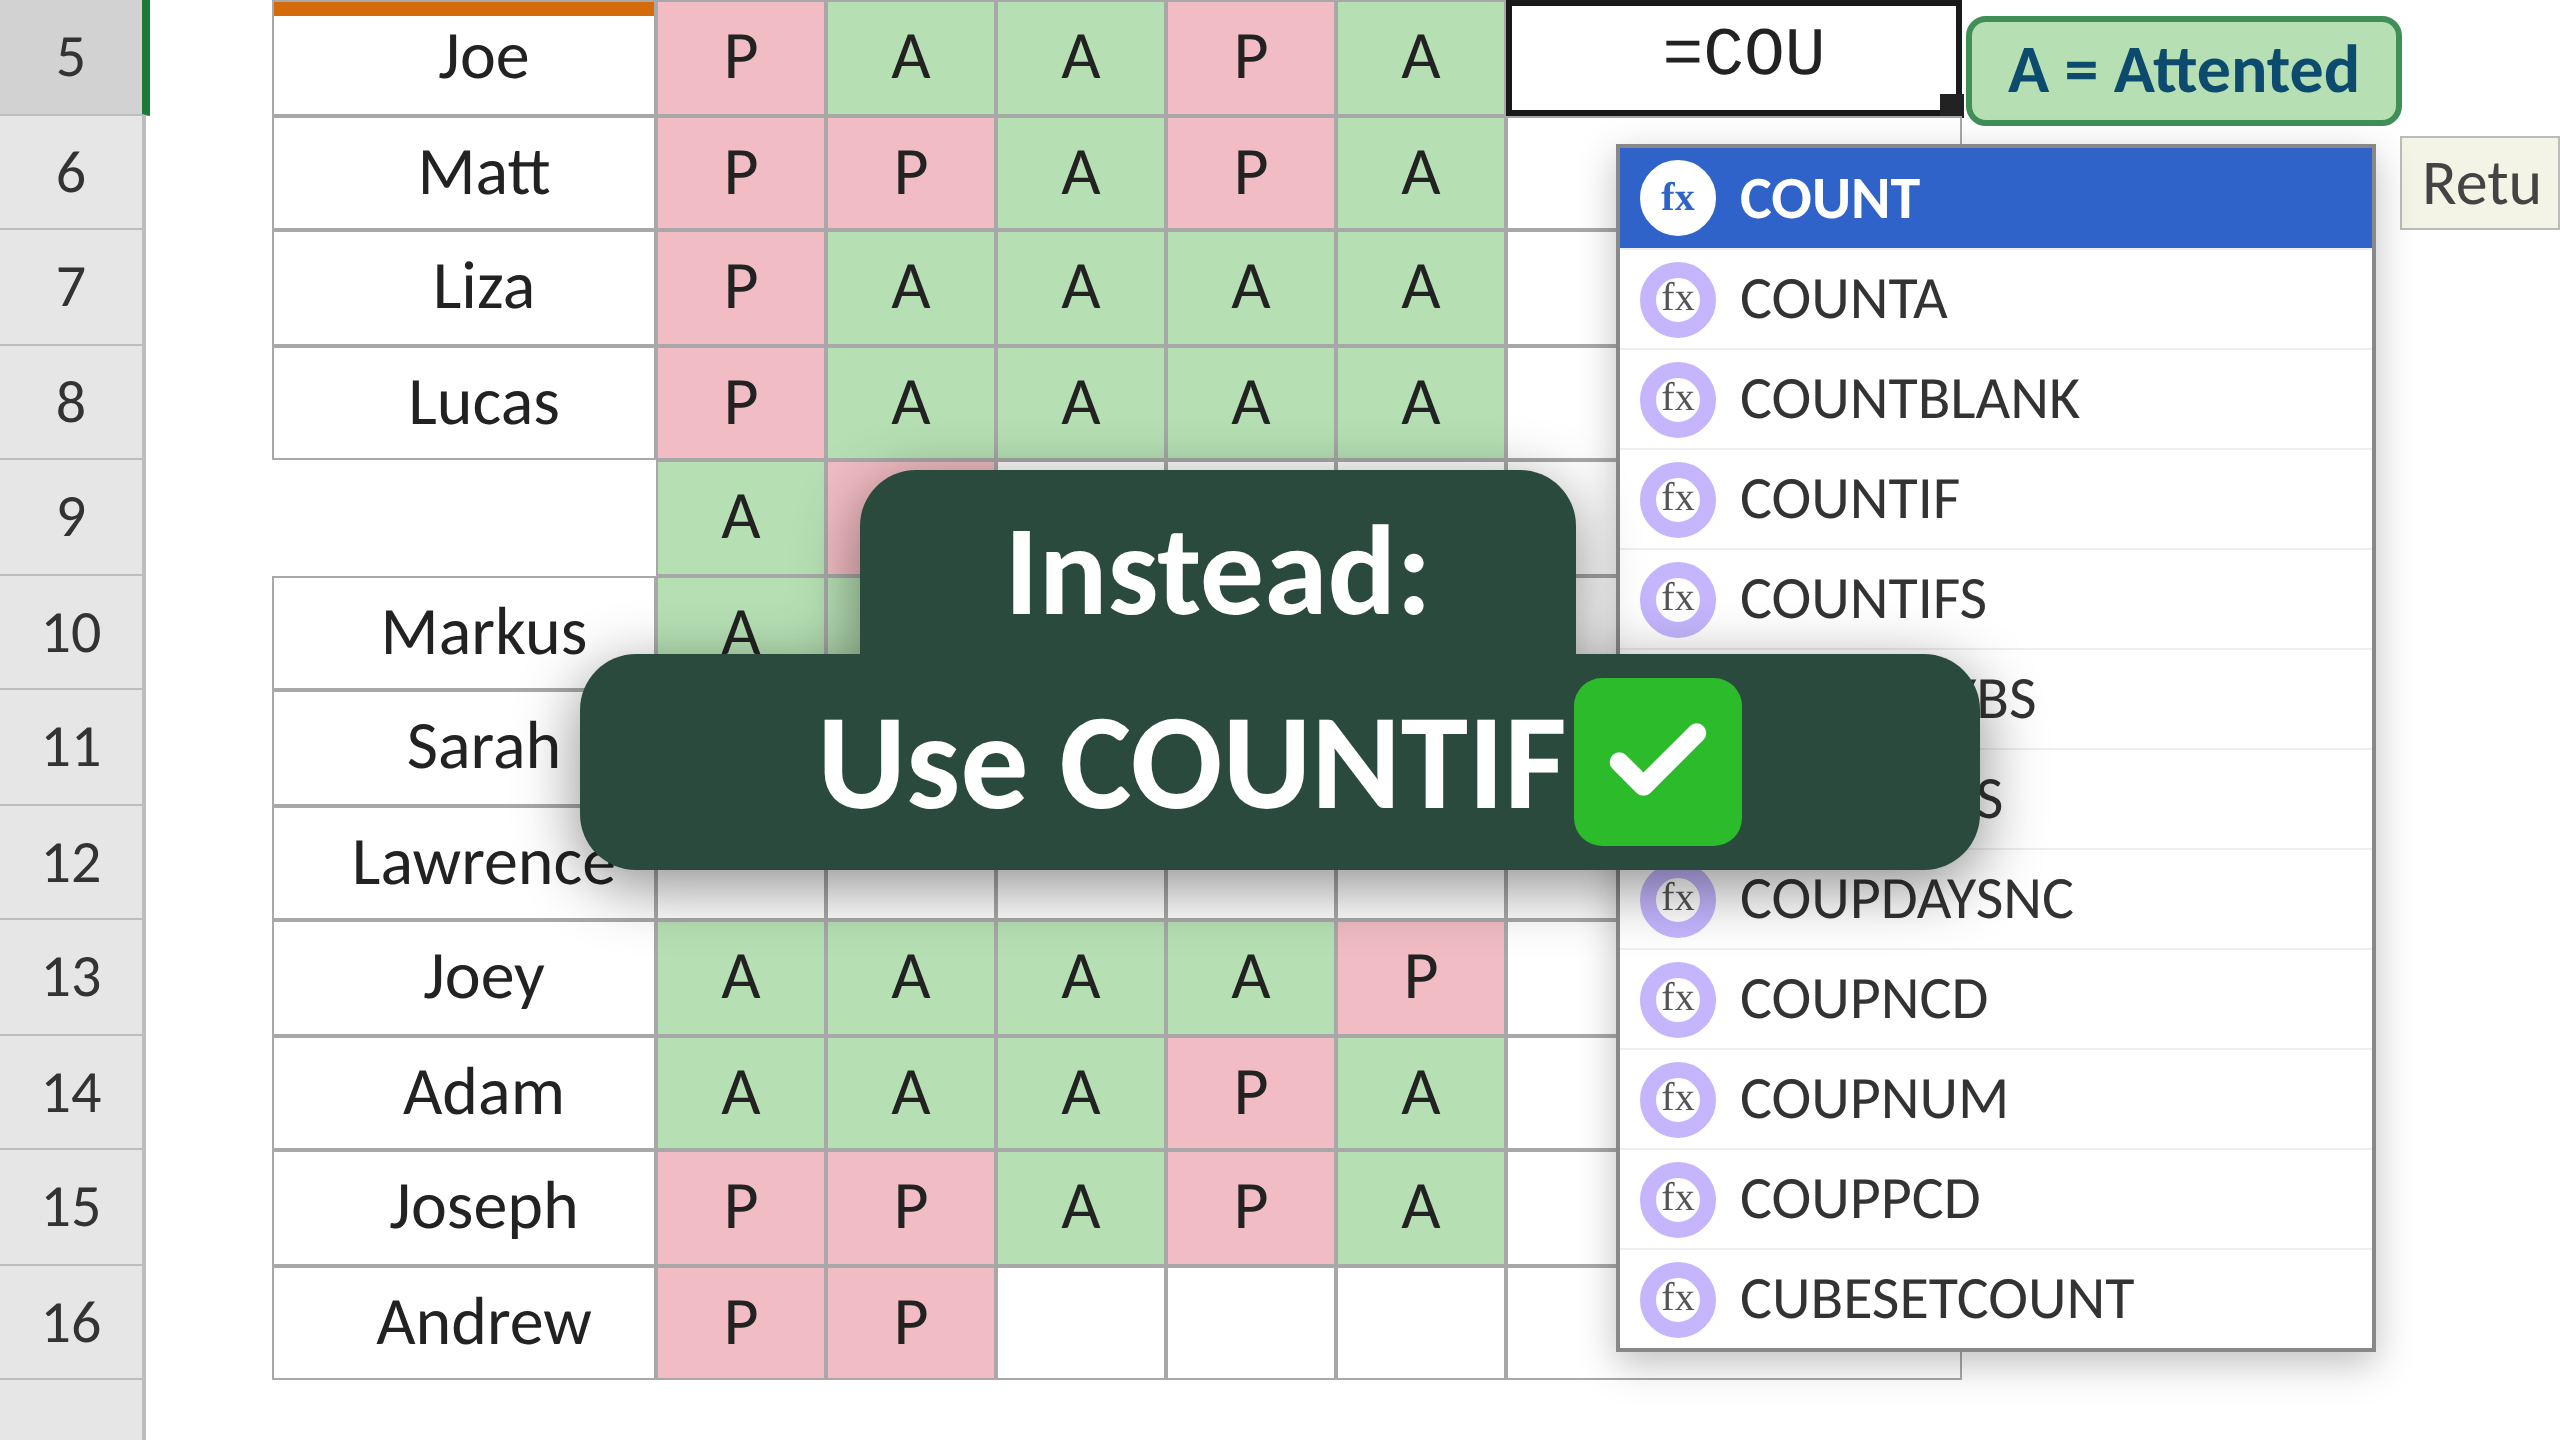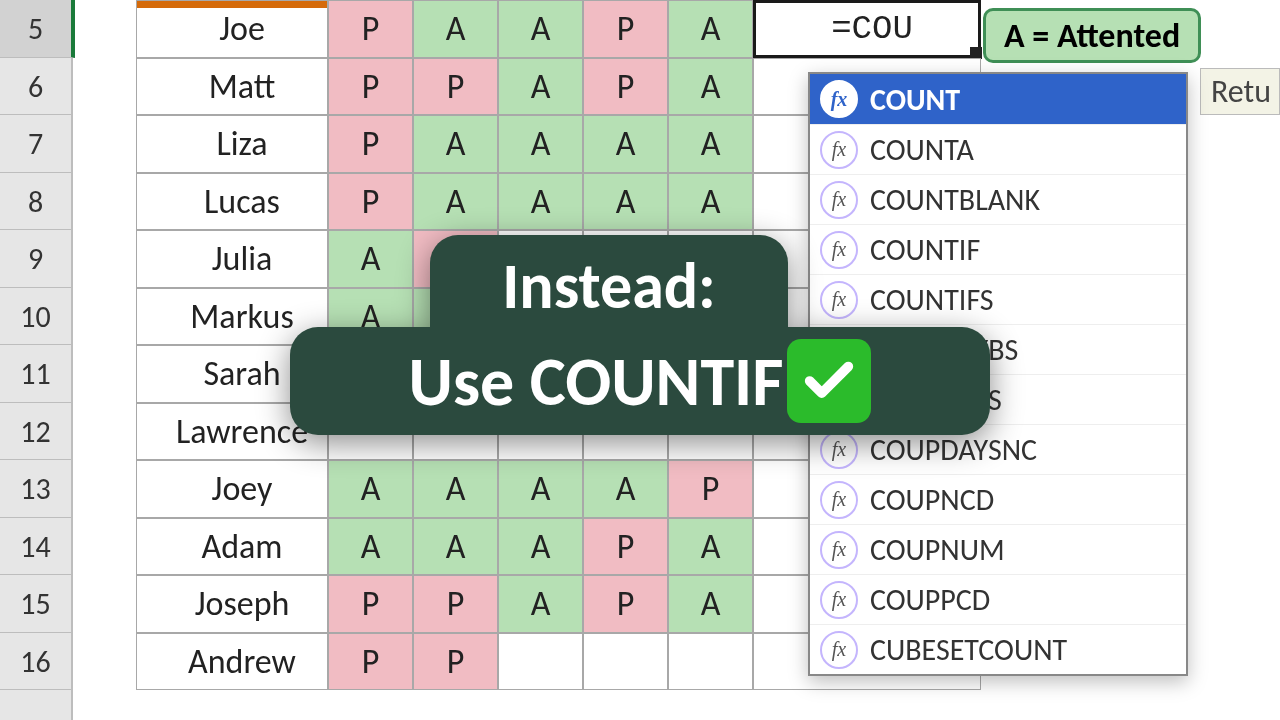--- a/index.html
+++ b/index.html
@@ -72,21 +72,21 @@
   position: absolute; right: -4px; bottom: -4px;
   width: 12px; height: 12px; background: #222;
 }
 
 
 .legend {
   position: absolute; left: 910px; top: 8px;
   background: #b6e0b4;
   border: 3px solid #3f8f56;
   border-radius: 10px;
-  font-size: 34px; font-weight: 700; color: #000000;
+  font-size: 34px; font-weight: 700; color: #0c4a6e;
   padding: 4px 18px;
 }
 
 
 .tooltip-fragment {
   position: absolute; right: 0; top: 68px;
   background: #f3f3e6; border: 1px solid #bbb;
   font-size: 32px; color: #444; padding: 3px 10px;
   width: 80px; overflow: hidden; white-space: nowrap;
 }
@@ -105,22 +105,22 @@
   height: 50px; padding: 0 10px;
   font-size: 30px; color: #333;
   border-top: 1px solid #eee;
 }
 .ac-item:first-child { border-top: none; }
 .ac-item.selected {
   background: #2f63c9; color: #fff; font-weight: 700;
 }
 .fx-badge {
   flex: 0 0 38px; height: 38px; margin-right: 12px;
-  border: 2px solid #c4b5fd; border-radius: 50%;
-  font-size: 20px; font-style: italic; font-family: serif;
+  border: 8px solid #c4b5fd; border-radius: 50%;
+  font-size: 20px; font-family: serif;
   display: flex; align-items: center; justify-content: center;
   color: #555; background: #fff;
 }
 .ac-item.selected .fx-badge { border-color: #fff; color: #2f63c9; background: #fff; }
 
 
 .overlay-caption {
   position: absolute; left: 290px; top: 235px;
   z-index: 30;
   filter: drop-shadow(0 8px 16px rgba(0,0,0,.45));
@@ -206,21 +206,20 @@
     <div class="cell c-name namecell">Lucas</div>
     <div class="cell c-d0 p-cell">P</div>
     <div class="cell c-d1 a-cell">A</div>
     <div class="cell c-d2 a-cell">A</div>
     <div class="cell c-d3 a-cell">A</div>
     <div class="cell c-d4 a-cell">A</div>
     <div class="cell c-formula"></div>
   </div>
 
   <div class="row">
-    <div class="cell c-name namecell">Julia</div>
     <div class="cell c-d0 a-cell">A</div>
     <div class="cell c-d1 p-cell">P</div>
     <div class="cell c-d2"></div>
     <div class="cell c-d3"></div>
     <div class="cell c-d4"></div>
     <div class="cell c-formula"></div>
   </div>
 
   <div class="row">
     <div class="cell c-name namecell">Markus</div>

